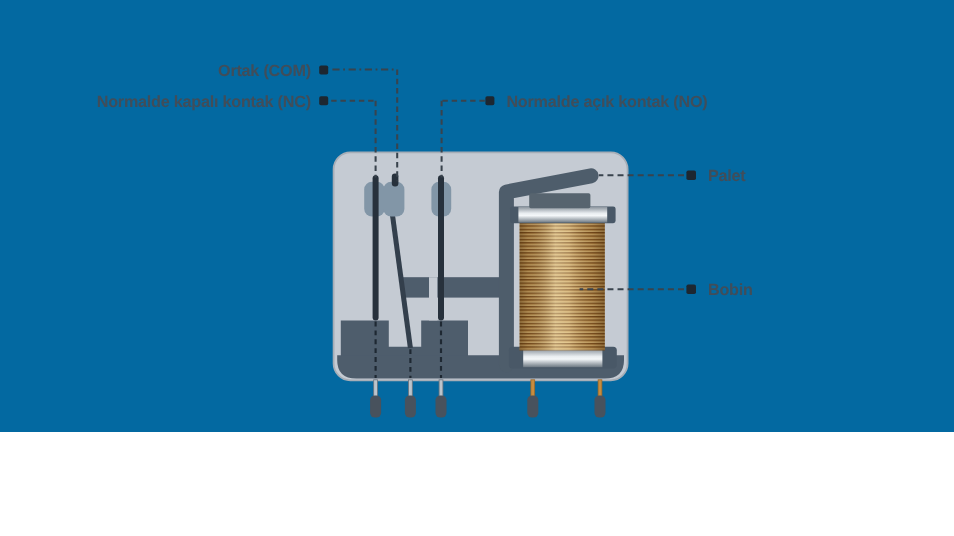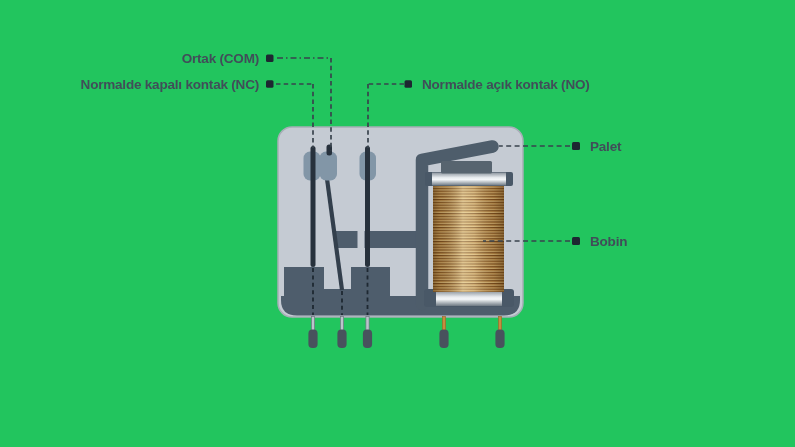--- a/index.html
+++ b/index.html
@@ -1,20 +1,20 @@
 <!DOCTYPE html>
 <html><head>
 <meta charset="utf-8">
 <style>
   html, body { margin: 0; padding: 0; background: #ffffff; }
   .stage {
     position: relative;
     width: 795px;
-    height: 447px;
-    background: #22c55e;
+    height: 360px;
+    background: #0369a1;
     overflow: hidden;
     font-family: "Liberation Sans", sans-serif;
   }
   svg { display: block; }
   text.diagram-label {
     font-family: "Liberation Sans", sans-serif;
     font-weight: bold;
     font-size: 13.5px;
     letter-spacing: -0.2px;
     fill: #414d59;

